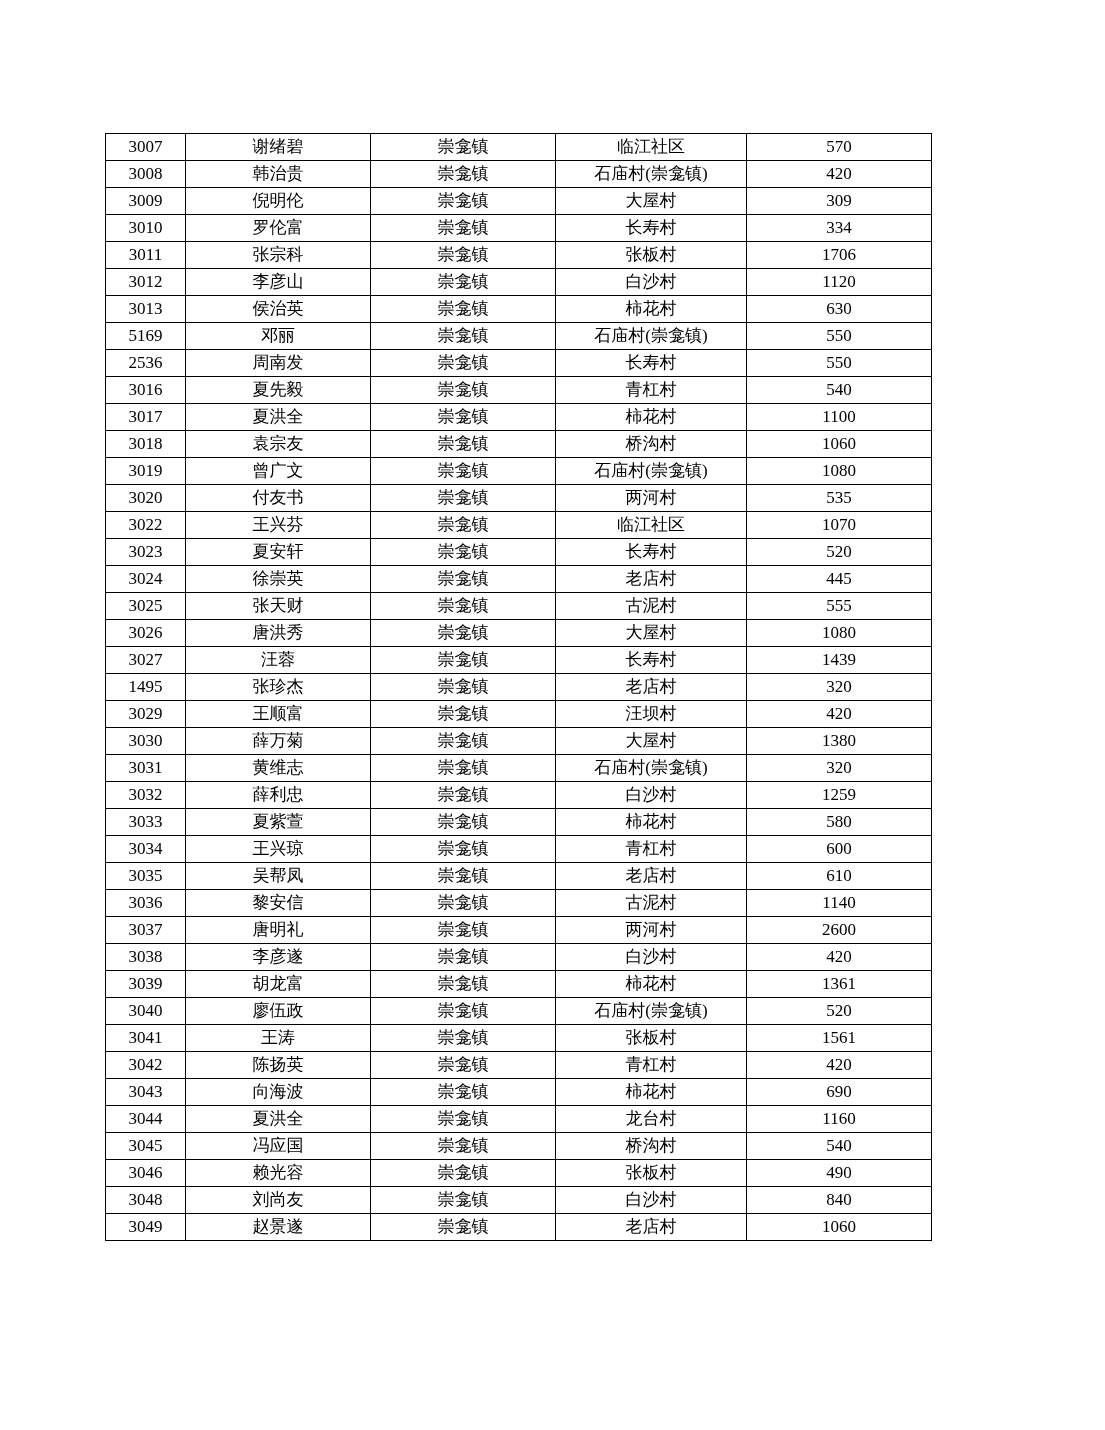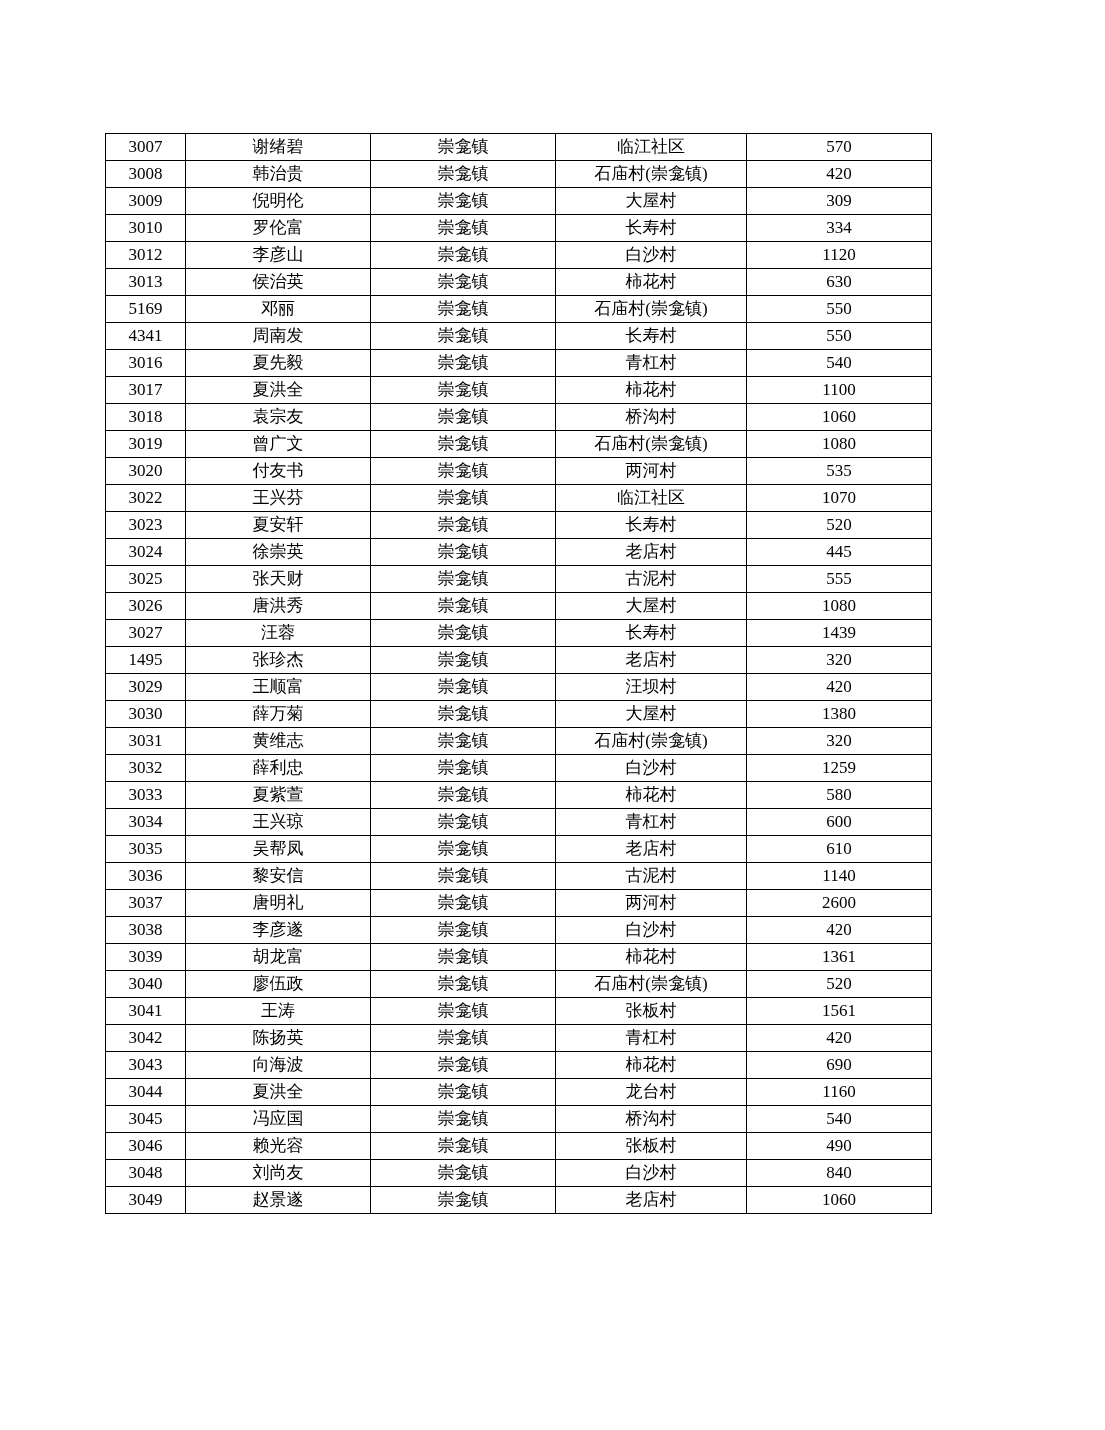--- a/index.html
+++ b/index.html
@@ -83,20 +83,27 @@
           <td>309</td>
         </tr>
         <tr>
           <td>3010</td>
           <td>罗伦富</td>
           <td>崇龛镇</td>
           <td>长寿村</td>
           <td>334</td>
         </tr>
         <tr>
+          <td>3011</td>
+          <td>张宗科</td>
+          <td>崇龛镇</td>
+          <td>张板村</td>
+          <td>1706</td>
+        </tr>
+        <tr>
           <td>3012</td>
           <td>李彦山</td>
           <td>崇龛镇</td>
           <td>白沙村</td>
           <td>1120</td>
         </tr>
         <tr>
           <td>3013</td>
           <td>侯治英</td>
           <td>崇龛镇</td>
@@ -104,21 +111,21 @@
           <td>630</td>
         </tr>
         <tr>
           <td>5169</td>
           <td>邓丽</td>
           <td>崇龛镇</td>
           <td>石庙村(崇龛镇)</td>
           <td>550</td>
         </tr>
         <tr>
-          <td>4341</td>
+          <td>2536</td>
           <td>周南发</td>
           <td>崇龛镇</td>
           <td>长寿村</td>
           <td>550</td>
         </tr>
         <tr>
           <td>3016</td>
           <td>夏先毅</td>
           <td>崇龛镇</td>
           <td>青杠村</td>

